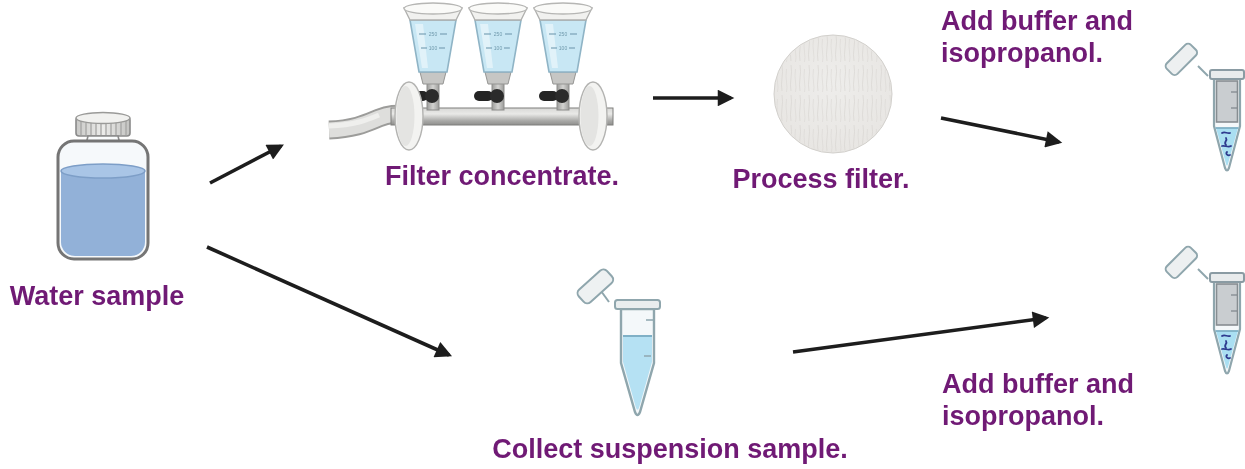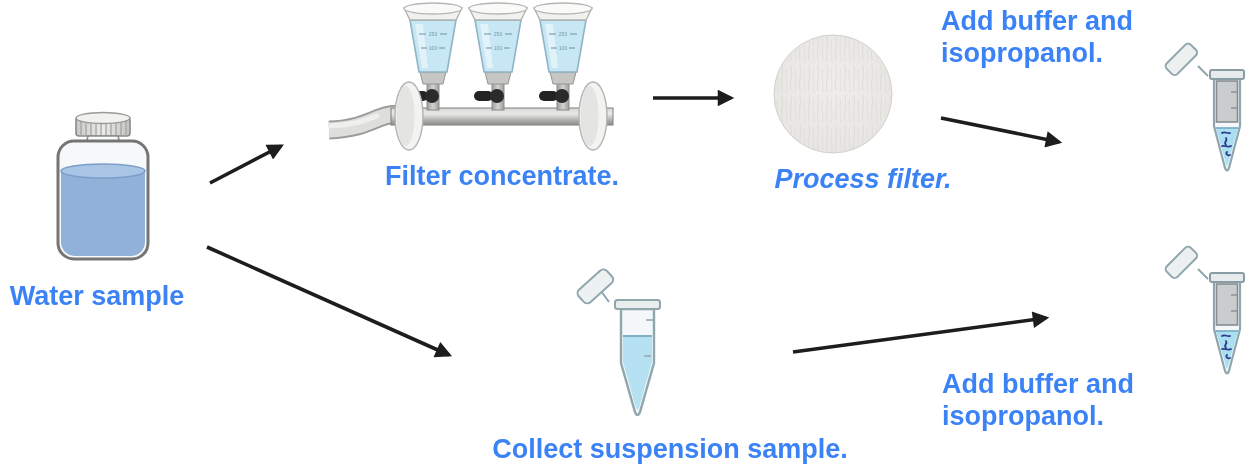--- a/index.html
+++ b/index.html
@@ -9,21 +9,21 @@
     background:#ffffff;
     overflow:hidden;
     font-family:"Liberation Sans", sans-serif;
   }
   .icon{position:absolute;}
   .label{
     position:absolute;
     font-weight:700;
     font-size:27px;
     line-height:32px;
-    color:#3b82f6;
+    color:#701a75;
     white-space:nowrap;
   }
   .label.center{text-align:center;}
   #arrow-layer{position:absolute;left:0;top:0;pointer-events:none;}
 </style>
 </head>
 <body>
 
 <div id="canvas">
 
@@ -246,21 +246,21 @@
       <line x1="653" y1="98" x2="731" y2="98" marker-end="url(#ah)"></line>
       <line x1="941" y1="118" x2="1059" y2="142" marker-end="url(#ah)"></line>
       <line x1="793" y1="352" x2="1046" y2="318" marker-end="url(#ah)"></line>
     </g>
   </svg>
 
   <div class="label center" style="left:357px;top:160px;width:290px;">Filter concentrate.</div>
 
   <div class="label center" style="left:0px;top:280px;width:194px;">Water sample</div>
 
-  <div class="label center" style="left:763px;top:163px;width:200px;font-style:italic;">Process filter.</div>
+  <div class="label center" style="left:721px;top:163px;width:200px;">Process filter.</div>
 
   <div class="label" style="left:941px;top:5px;">
     <div>Add buffer and</div>
     <div>isopropanol.</div>
   </div>
 
   <div class="label center" style="left:458px;top:433px;width:360px;margin-left:32px;">Collect suspension sample.</div>
 
   <div class="label" style="left:942px;top:368px;">
     <div>Add buffer and</div>

